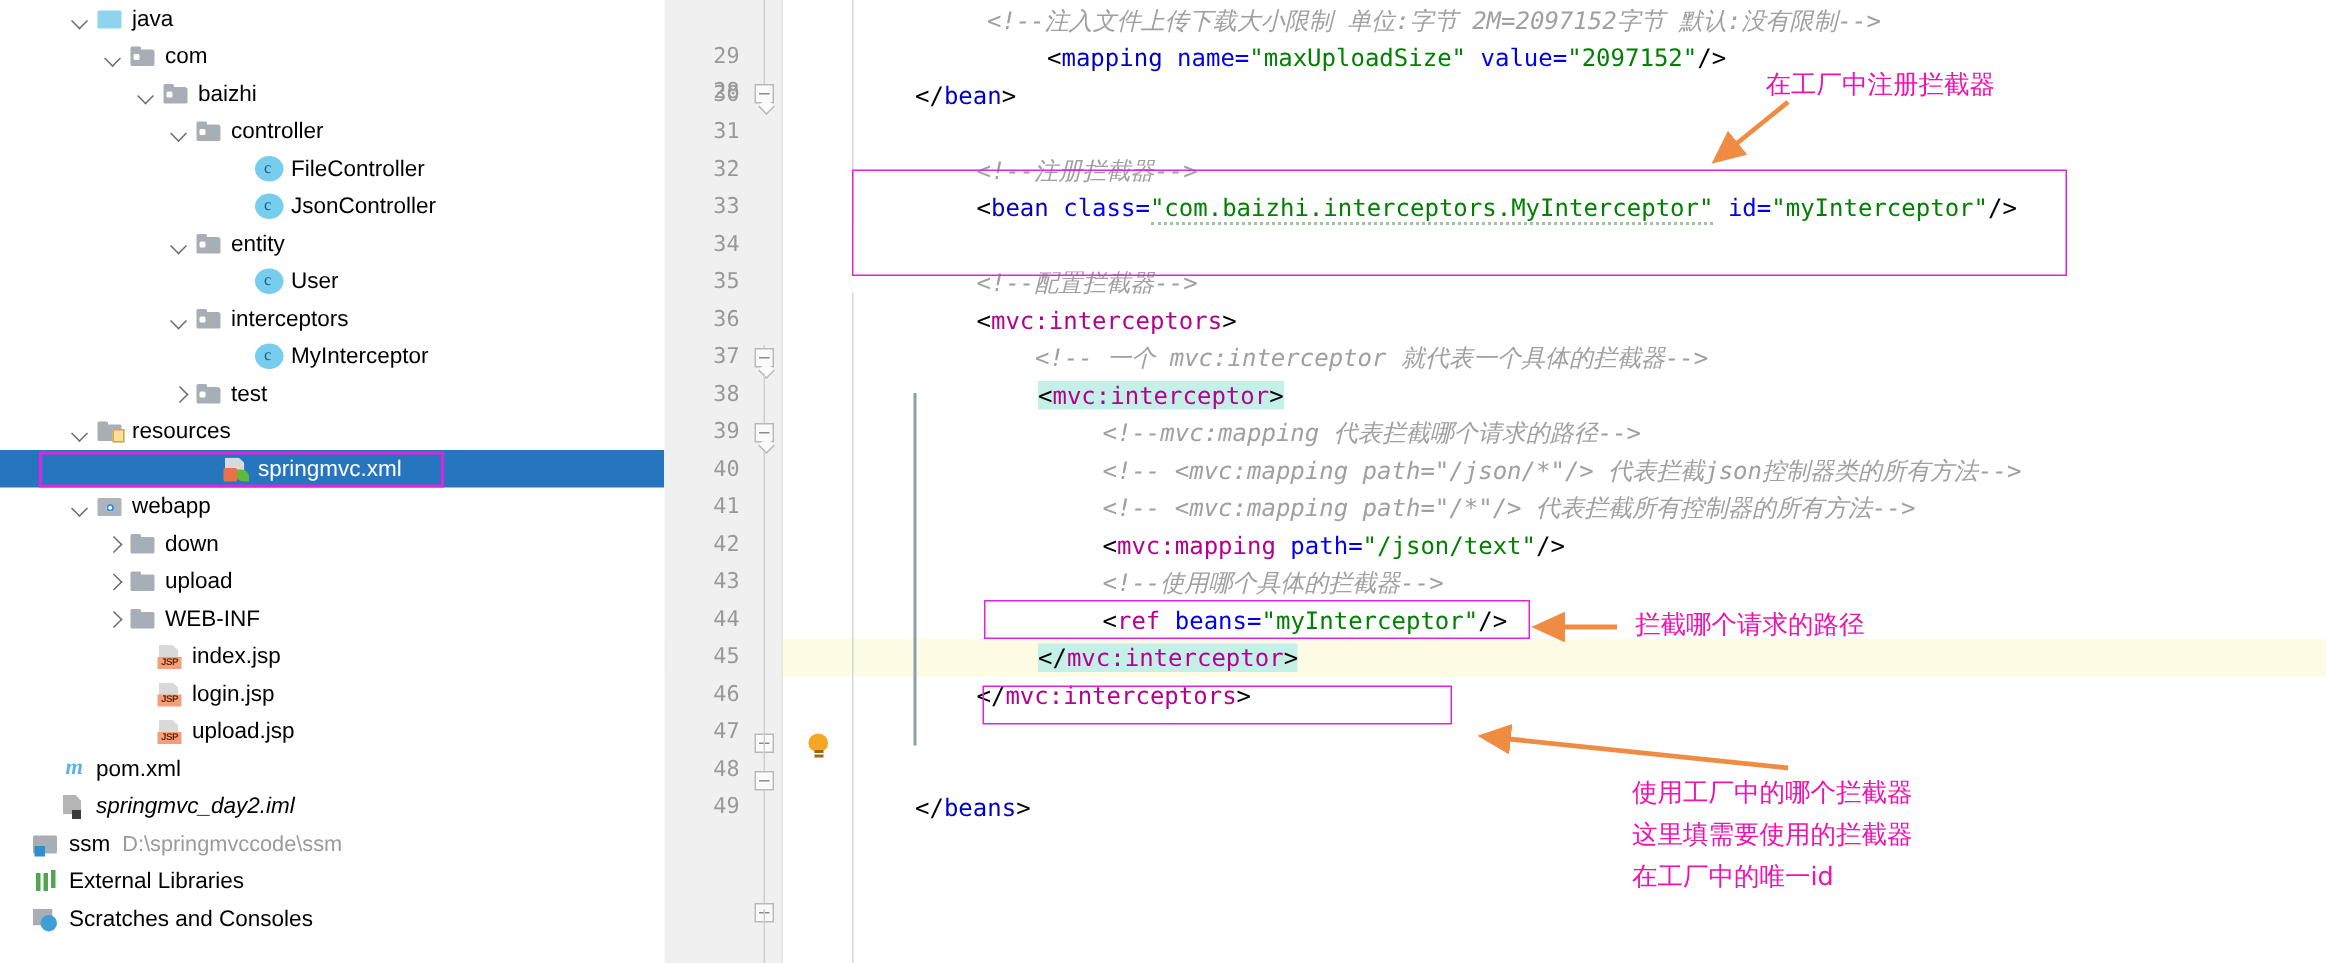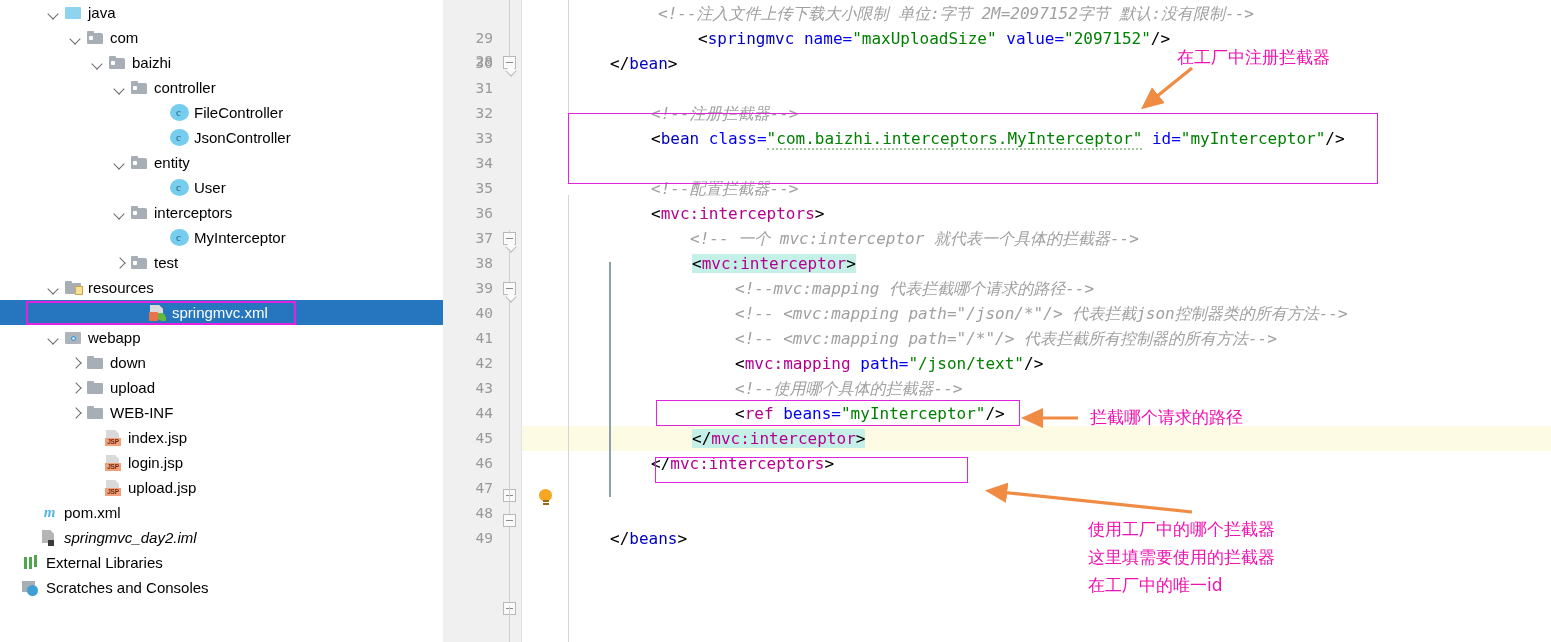--- a/index.html
+++ b/index.html
@@ -438,20 +438,26 @@
         </div>
         <div class="tree-row" style="padding-left: 22px;">
           <span class="twisty"></span>
           <span class="ico maven-m">m</span>
           <span class="label">pom.xml</span>
         </div>
         <div class="tree-row" style="padding-left: 22px; font-style: italic;">
           <span class="twisty"></span>
           <span class="ico iml"></span>
           <span class="label">springmvc_day2.iml</span>
+        </div>
+        <div class="tree-row" style="padding-left: 4px;">
+          <span class="twisty"></span>
+          <span class="ico module-ssm"></span>
+          <span class="label">ssm</span>
+          <span class="sublabel">D:\springmvccode\ssm</span>
         </div>
         <div class="tree-row" style="padding-left: 4px;">
           <span class="twisty"></span>
           <span class="ico ext-lib"></span>
           <span class="label">External Libraries</span>
         </div>
         <div class="tree-row" style="padding-left: 4px;">
           <span class="twisty"></span>
           <span class="ico scratch">
             <span class="hand"></span>
@@ -530,21 +536,21 @@
       <div class="glass"></div>
         <div class="base"></div>
     </div>
 
     <div class="indentguide" style="left:125px; top:0px;   height:150px;"></div>
     <div class="indentguide" style="left:125px; top:195px; height:447px;"></div>
     <div class="indentguide active" style="left:166px; top:262px; height:235px;"></div>
 
     <div id="code-lines">
         <div class="codeline" style="top: 1px; left: 215px;"><span class="cmt">&lt;!--注入文件上传下载大小限制 单位:字节 2M=2097152字节 默认:没有限制--&gt;</span></div>
-        <div class="codeline" style="top: 26px; left: 255px;"><span class="blk">&lt;</span><span class="tag">springmvc</span><span class="attr"> name=</span><span class="val">"maxUploadSize"</span><span class="attr"> value=</span><span class="val">"2097152"</span><span class="blk">/&gt;</span></div>
+        <div class="codeline" style="top: 26px; left: 255px;"><span class="blk">&lt;</span><span class="tag">mapping</span><span class="attr"> name=</span><span class="val">"maxUploadSize"</span><span class="attr"> value=</span><span class="val">"2097152"</span><span class="blk">/&gt;</span></div>
         <div class="codeline" style="top: 51px; left: 167px;"><span class="blk">&lt;/</span><span class="tag">bean</span><span class="blk">&gt;</span></div>
         <div class="codeline" style="top: 76px; left: 167px;"></div>
         <div class="codeline" style="top: 101px; left: 208px;"><span class="cmt">&lt;!--注册拦截器--&gt;</span></div>
         <div class="codeline" style="top: 126px; left: 208px;"><span class="blk">&lt;</span><span class="tag">bean</span><span class="attr"> class=</span><span class="val squig">"com.baizhi.interceptors.MyInterceptor"</span><span class="attr"> id=</span><span class="val">"myInterceptor"</span><span class="blk">/&gt;</span></div>
         <div class="codeline" style="top: 151px; left: 167px;"></div>
         <div class="codeline" style="top: 176px; left: 208px;"><span class="cmt">&lt;!--配置拦截器--&gt;</span></div>
         <div class="codeline" style="top: 201px; left: 208px;"><span class="blk">&lt;</span><span class="ns">mvc:interceptors</span><span class="blk">&gt;</span></div>
         <div class="codeline" style="top: 226px; left: 247px;"><span class="cmt">&lt;!-- 一个 mvc:interceptor 就代表一个具体的拦截器--&gt;</span></div>
         <div class="codeline" style="top: 251px; left: 249px;"><span class="blk hlcy">&lt;</span><span class="ns hlcy">mvc:interceptor</span><span class="blk hlcy">&gt;</span></div>
         <div class="codeline" style="top: 276px; left: 292px;"><span class="cmt">&lt;!--mvc:mapping 代表拦截哪个请求的路径--&gt;</span></div>

